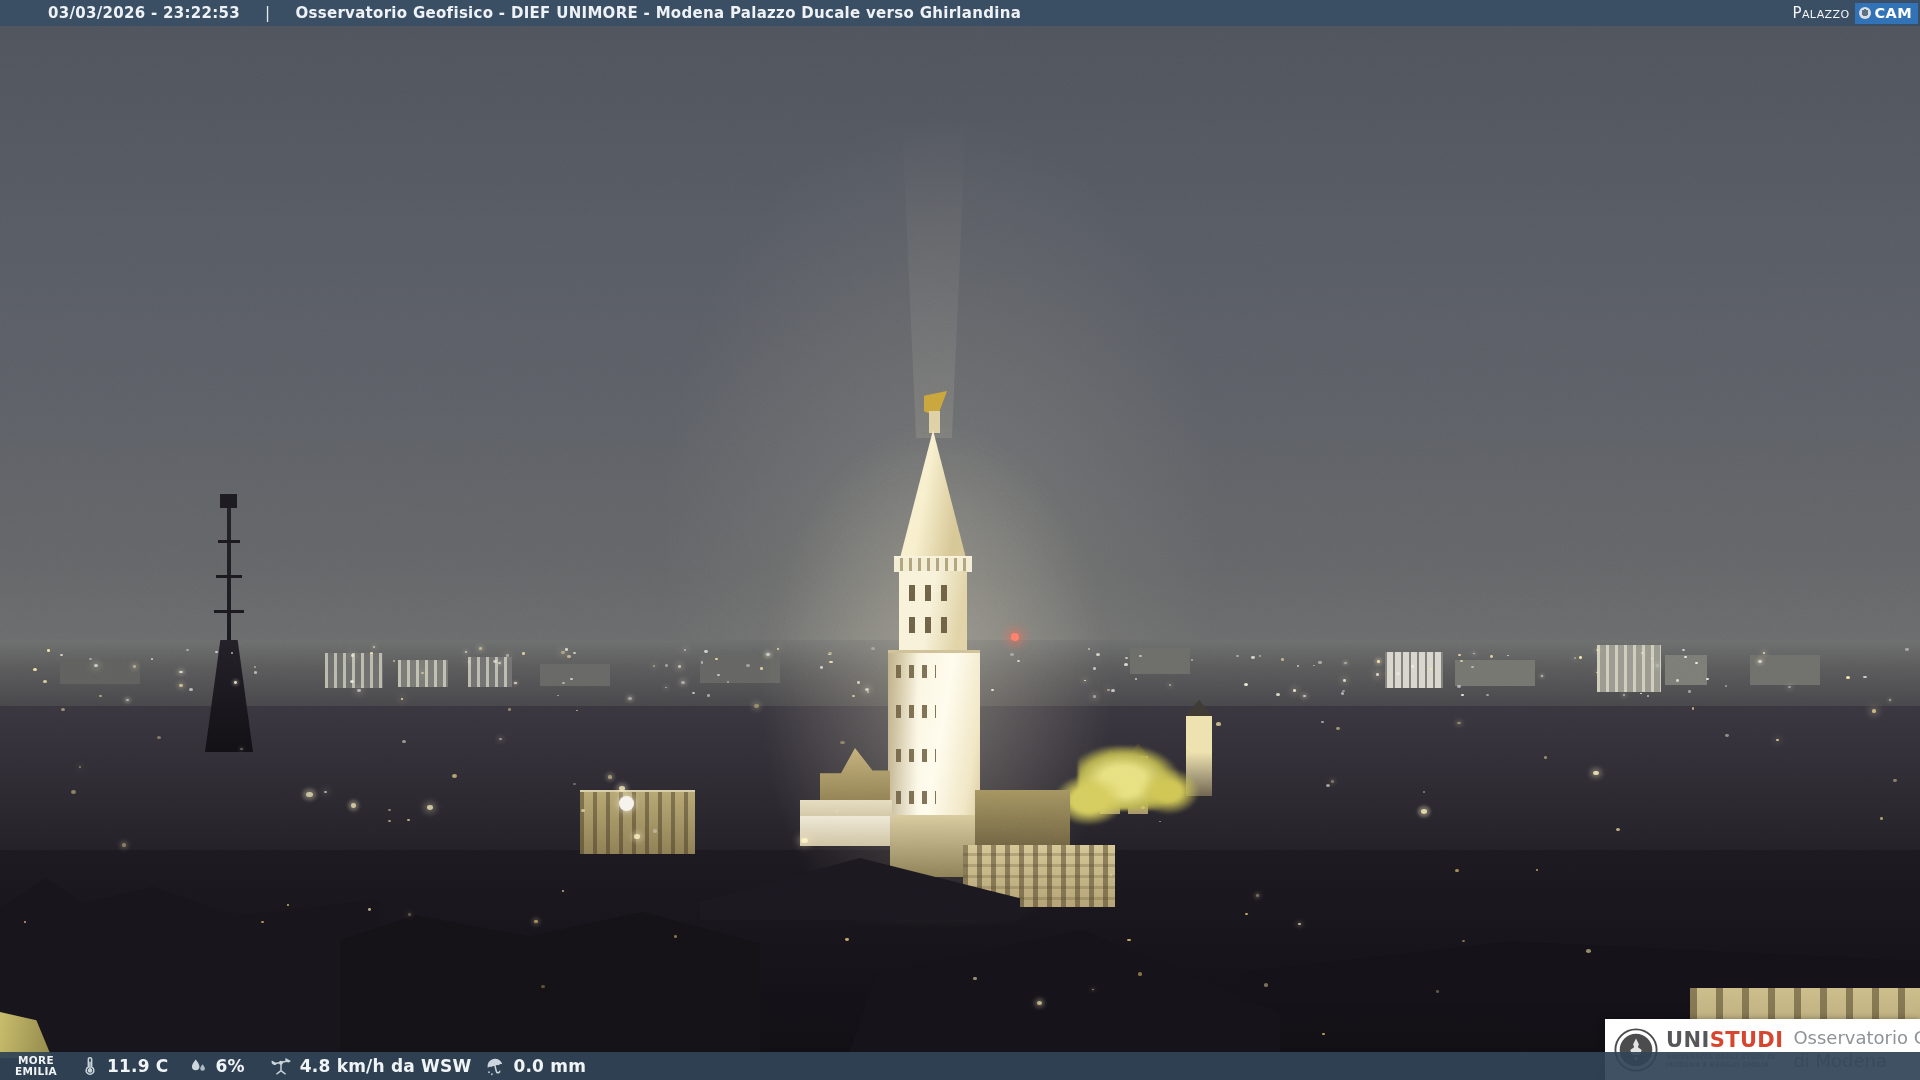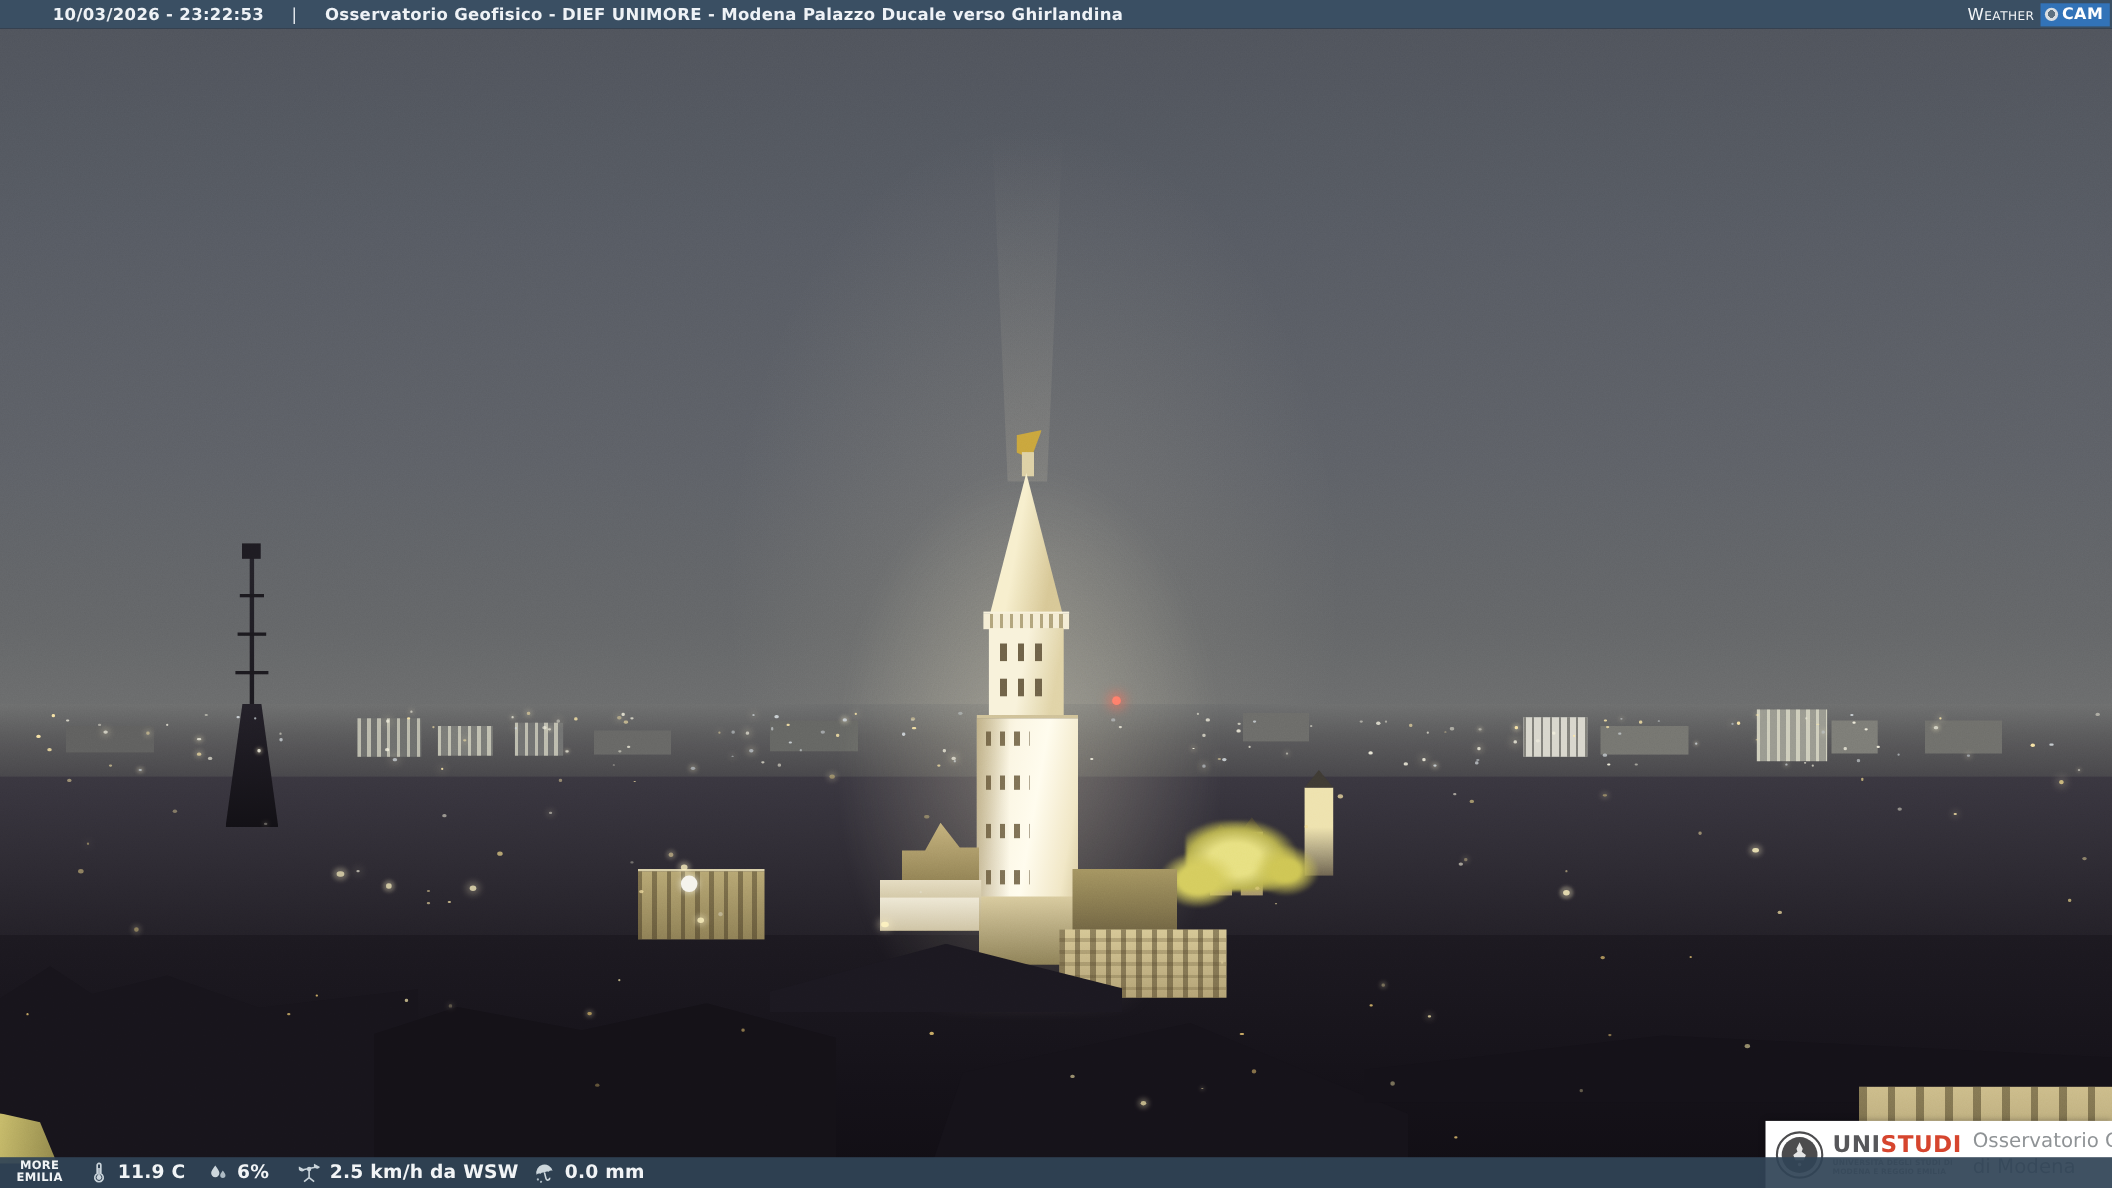--- a/index.html
+++ b/index.html
@@ -428,26 +428,26 @@
         <div style="position: absolute; border-radius: 50%; left: 1420.69px; top: 808.919px; width: 6.66126px; height: 5.32901px; background: rgb(255, 244, 192); opacity: 0.85; box-shadow: rgba(255, 244, 200, 0.35) 0px 0px 3.04237px 3.33063px;"></div>
         <div style="position: absolute; border-radius: 50%; left: 306.284px; top: 791.742px; width: 6.89566px; height: 5.51653px; background: rgb(255, 244, 192); opacity: 0.74; box-shadow: rgba(255, 244, 200, 0.35) 0px 0px 3.79318px 3.44783px;"></div>
         <div style="position: absolute; border-radius: 50%; left: 1593.41px; top: 770.675px; width: 5.73815px; height: 4.59052px; background: rgb(255, 244, 192); opacity: 0.87; box-shadow: rgba(255, 244, 200, 0.35) 0px 0px 5.03658px 2.86907px;"></div>
         <div style="position: absolute; border-radius: 50%; left: 426.988px; top: 805.163px; width: 6.36452px; height: 5.09161px; background: rgb(255, 244, 192); opacity: 0.76; box-shadow: rgba(255, 244, 200, 0.35) 0px 0px 6.36644px 3.18226px;"></div>
       </div>
   </div>
 
   <div class="abs grain"></div>
 
   <div class="abs topbar">
-    <span class="dt">10/03/2026 - 23:22:53</span>
+    <span class="dt">03/03/2026 - 23:22:53</span>
     <span class="sep">|</span>
     <span class="ttl">Osservatorio Geofisico - DIEF UNIMORE - Modena Palazzo Ducale verso Ghirlandina</span>
   </div>
   <div class="abs wcam">
-    <span class="w">Weather</span>
+    <span class="w">Palazzo</span>
     <span class="box">
       <span class="lens"></span>
       <span class="c">CAM</span>
     </span>
   </div>
 
   <div class="abs meteobar">
     <div class="meteo-label">
       <div>MORE</div>
       <div>EMILIA</div>
@@ -472,21 +472,21 @@
         <g stroke="#cad4db" stroke-width="1.6" fill="#cad4db">
           <line x1="12" y1="9" x2="12" y2="17"></line>
           <line x1="12" y1="17" x2="7" y2="21"></line>
           <line x1="12" y1="17" x2="17" y2="21"></line>
           <line x1="4.5" y1="9.5" x2="19.5" y2="6.5"></line>
           <path d="M2.5 7.2a2.4 2.4 0 0 0 4 2.2z"></path>
           <path d="M17.5 4.4a2.4 2.4 0 0 0 4 2.2z"></path>
           <circle cx="12" cy="8.4" r="1.4"></circle>
         </g>
       </svg>
-      <span>2.5 km/h da WSW</span>
+      <span>4.8 km/h da WSW</span>
     </div>
     <div class="m-item mi-rain">
       <svg width="22" height="22" viewBox="0 0 24 24" style="transform:rotate(-14deg)">
         <path d="M12 4a8.2 8.2 0 0 0-8.2 8.2c1.4-1 2.7-1 4.1 0 1.4-1 2.7-1 4.1 0 1.4-1 2.7-1 4.1 0 1.4-1 2.7-1 4.1 0A8.2 8.2 0 0 0 12 4z" fill="#ccd6dc"></path>
         <path d="M12 12v6.2a1.8 1.8 0 0 0 3.6 0" fill="none" stroke="#ccd6dc" stroke-width="1.6"></path>
         <circle cx="4" cy="17" r="1.1" fill="#aebbc4"></circle>
         <circle cx="6.5" cy="20" r="1.1" fill="#aebbc4"></circle>
       </svg>
       <span>0.0 mm</span>
     </div>

